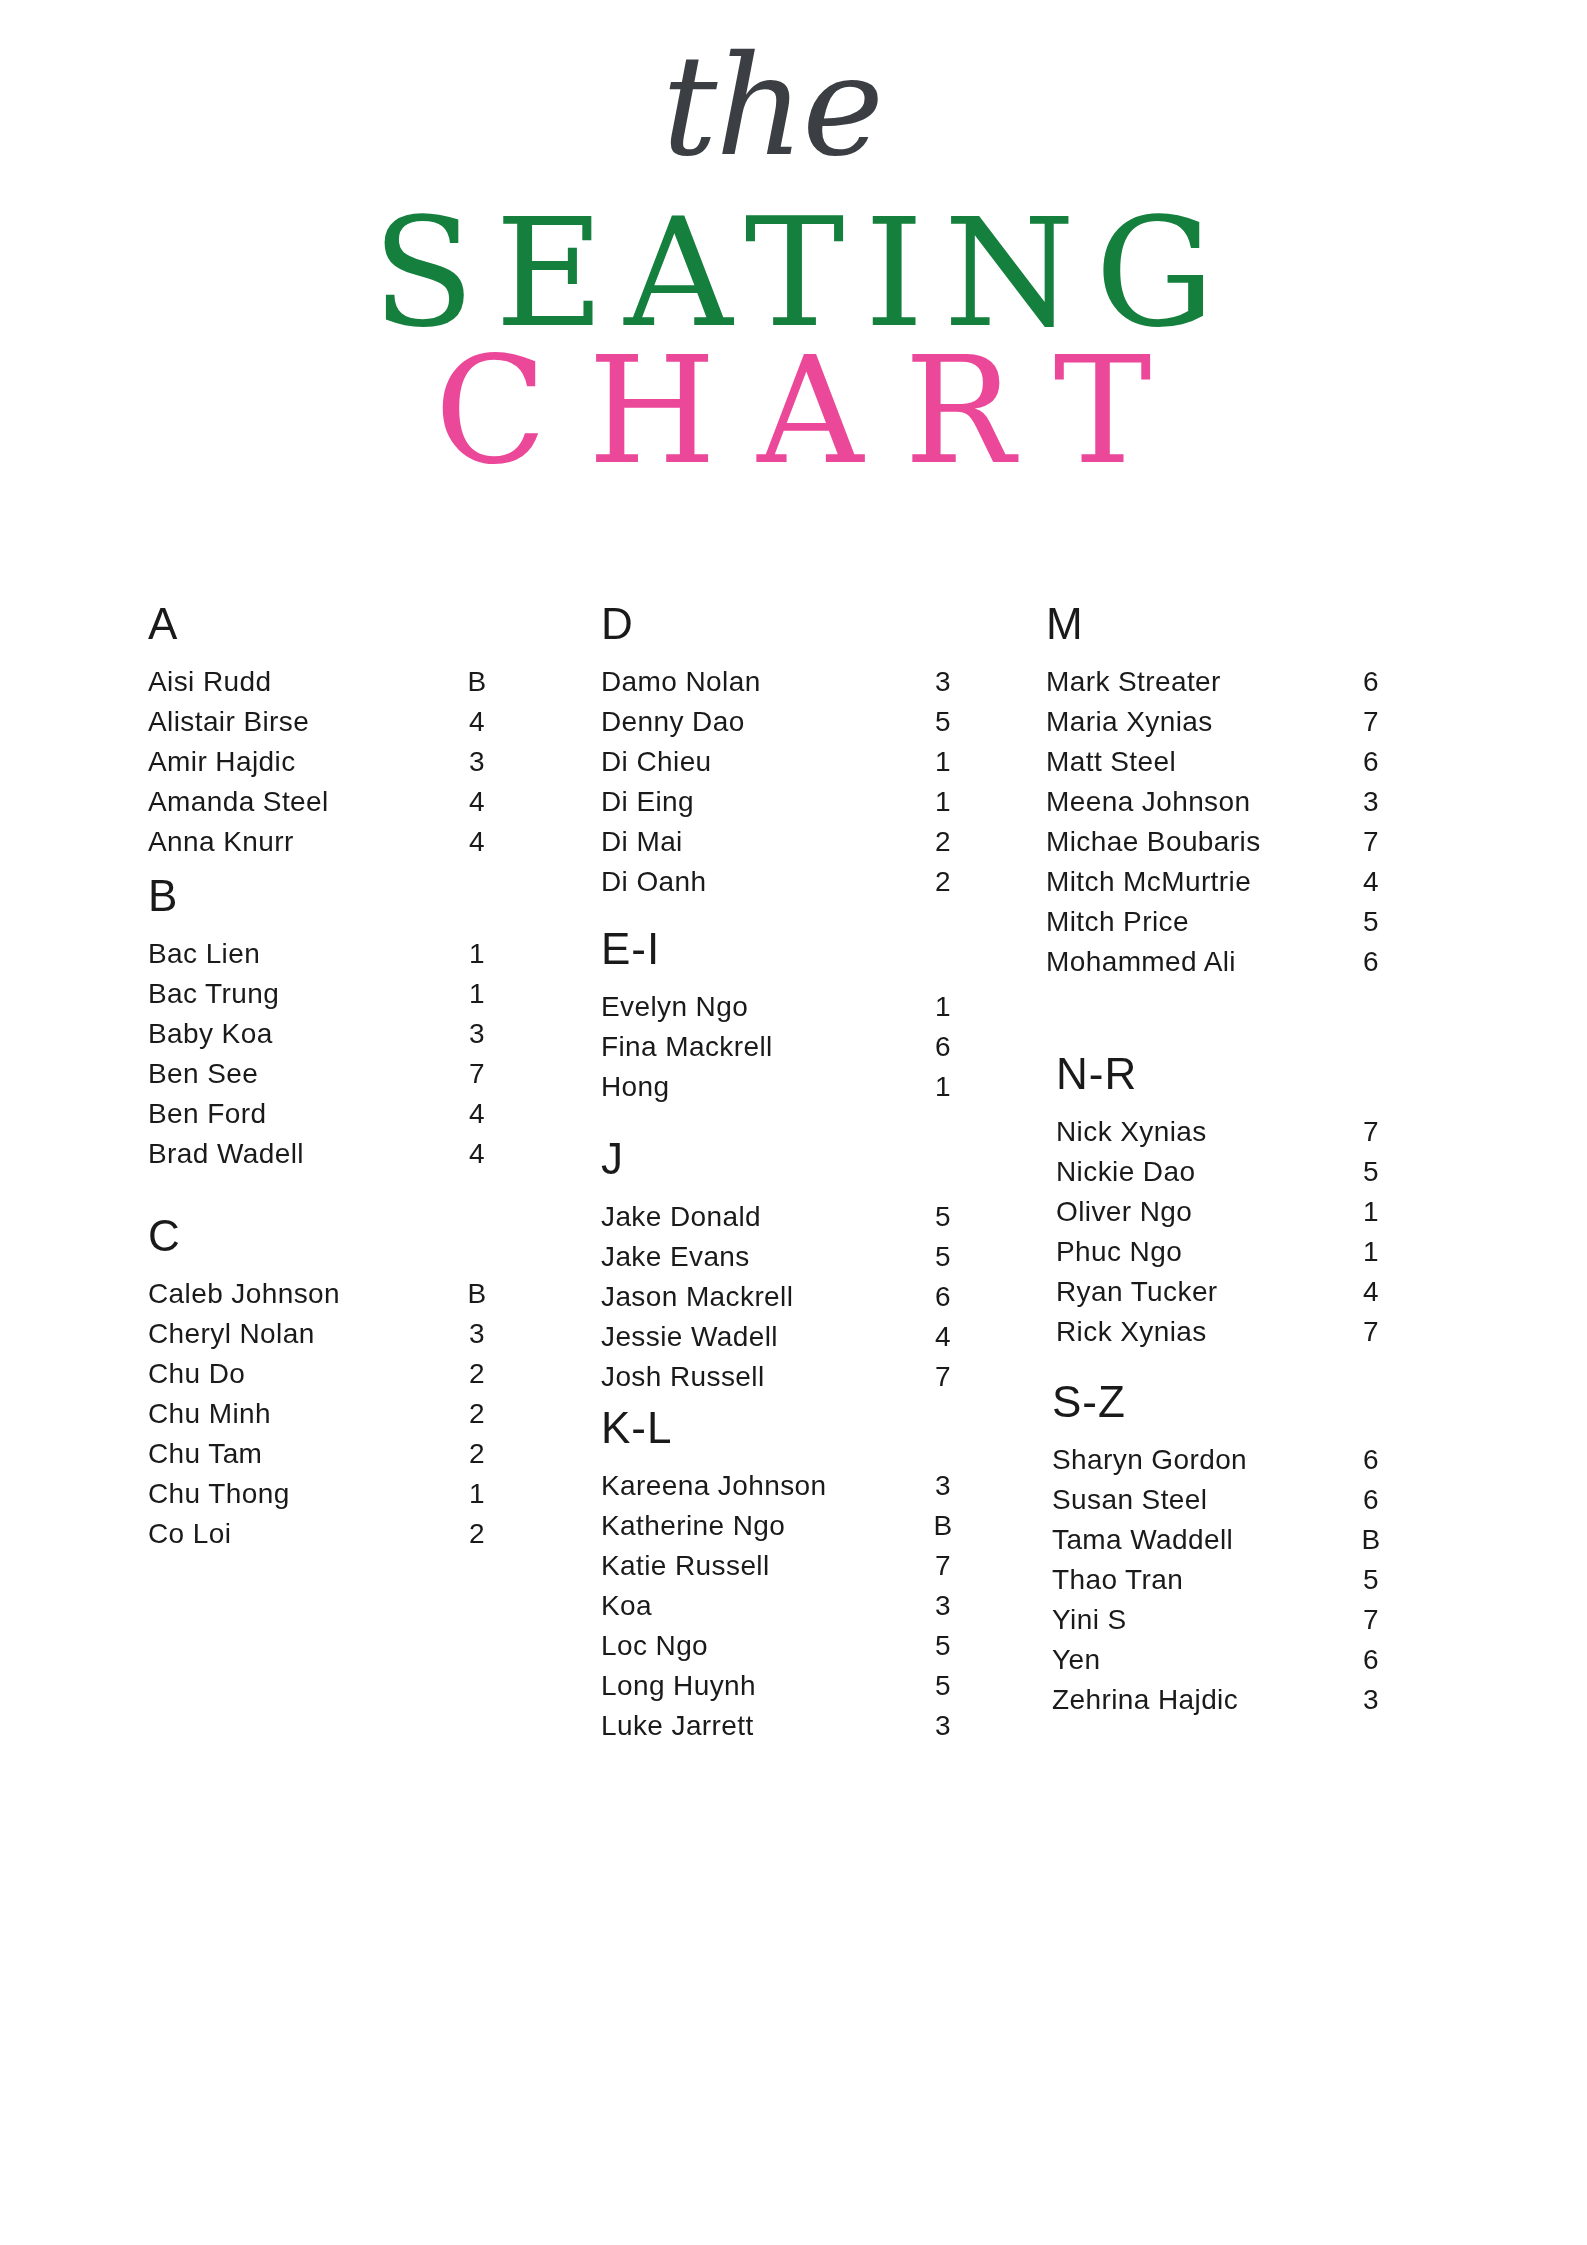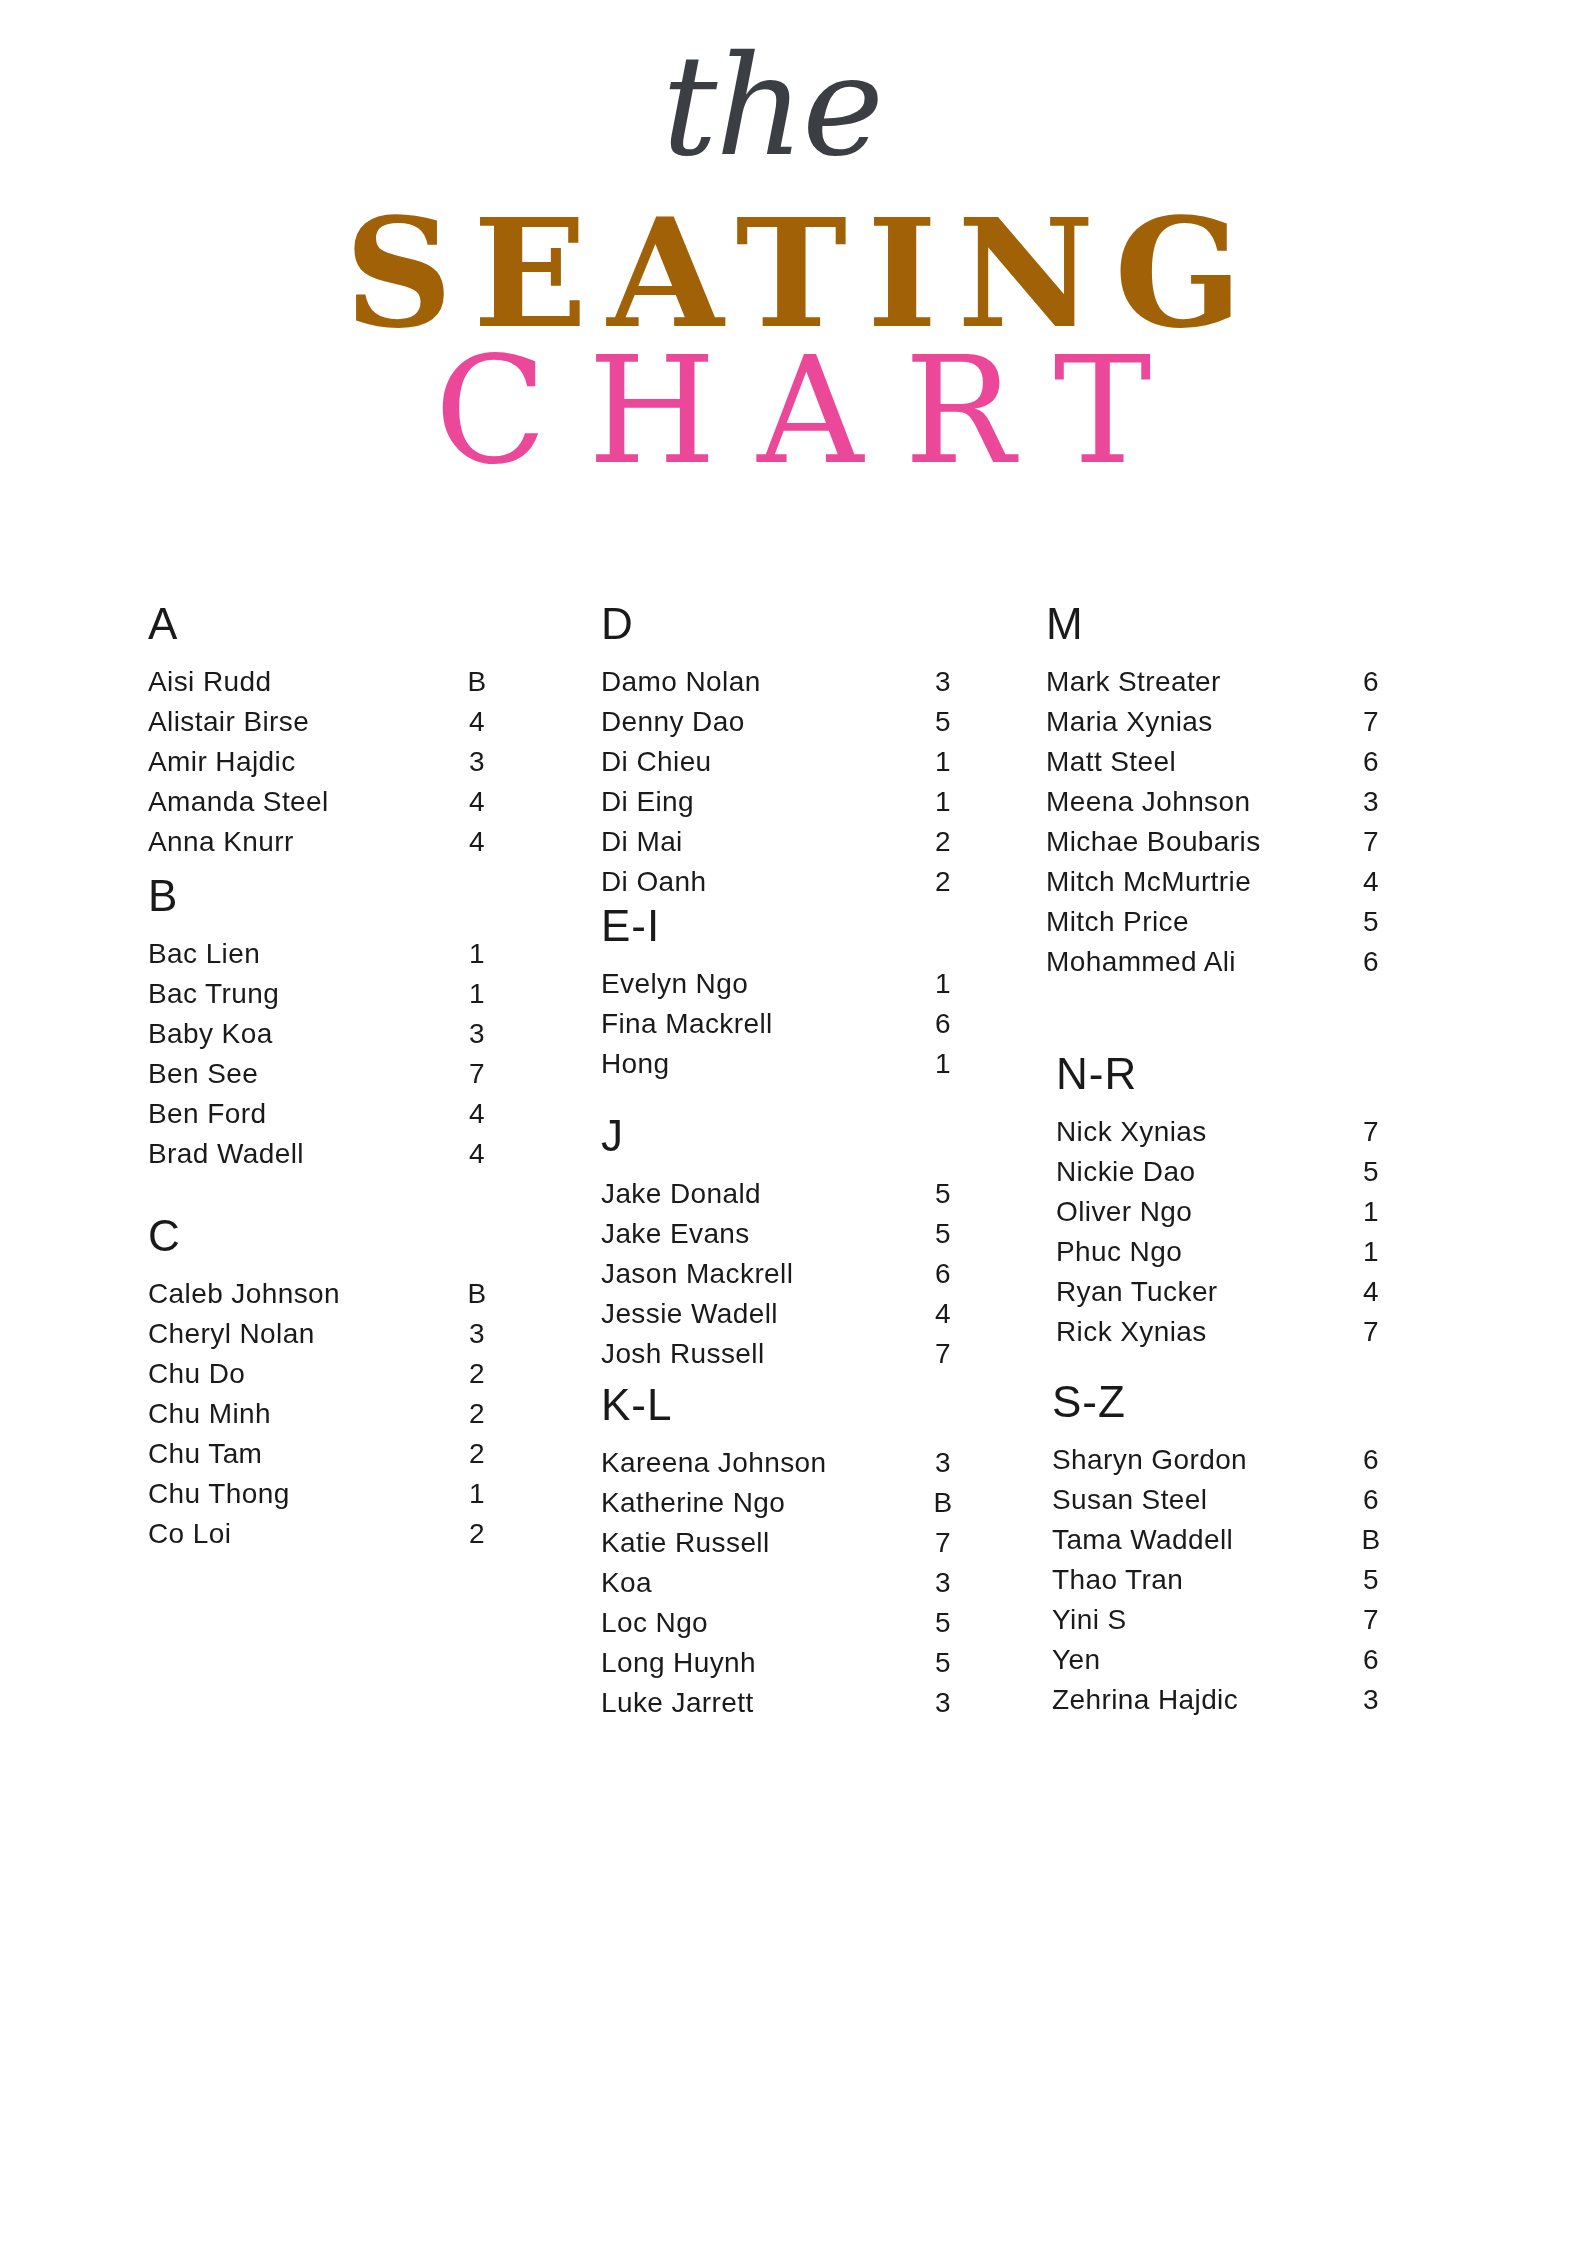--- a/index.html
+++ b/index.html
@@ -27,25 +27,25 @@
     line-height: 1.15;
     color: #3b3e43;
     letter-spacing: -2px;
   }
   .title-line1 {
     position: absolute;
     top: 198px;
     left: 50%;
     transform: translateX(calc(-50% + 10px));
     font-family: "DejaVu Serif", serif;
-    font-weight: 700;
+    font-weight: 400;
     font-size: 150px;
     line-height: 1;
     letter-spacing: 20px;
-    color: #a16207;
+    color: #15803d;
     white-space: nowrap;
   }
   .title-line2 {
     position: absolute;
     top: 338px;
     left: 50%;
     transform: translateX(calc(-50% + 20px));
     font-family: "DejaVu Serif", serif;
     font-weight: 400;
     font-size: 147px;
@@ -83,21 +83,21 @@
     line-height: 40px;
     letter-spacing: 0.4px;
     color: #1a1a1a;
   }
   .gname { white-space: nowrap; }
   .gtable { width: 30px; text-align: center; flex: 0 0 auto; }
 
   
   .c0s1 { margin-top: 10px; }
   .c0s2 { margin-top: 38px; }
-  .c1s1 { }
+  .c1s1 { margin-top: 23px; }
   .c1s2 { margin-top: 28px; }
   .c1s3 { margin-top: 7px;  }
   .c2s1 { margin-top: 68px; padding-left: 10px; }
   .c2s2 { margin-top: 26px; padding-left: 6px; }
 </style>
 </head>
 <body>
 
 <div class="page">
 

